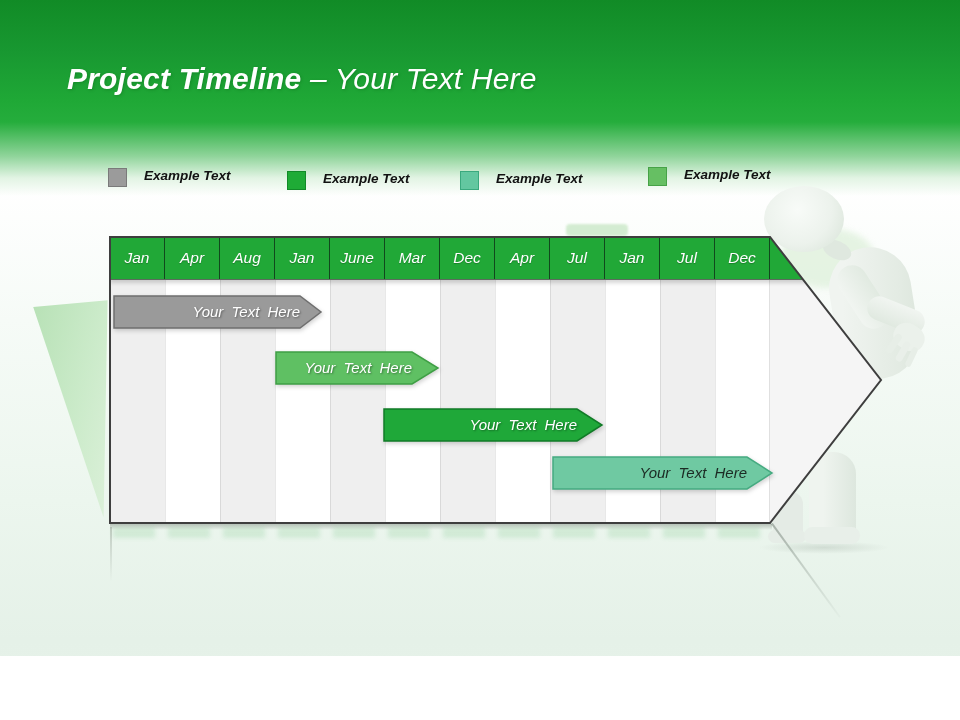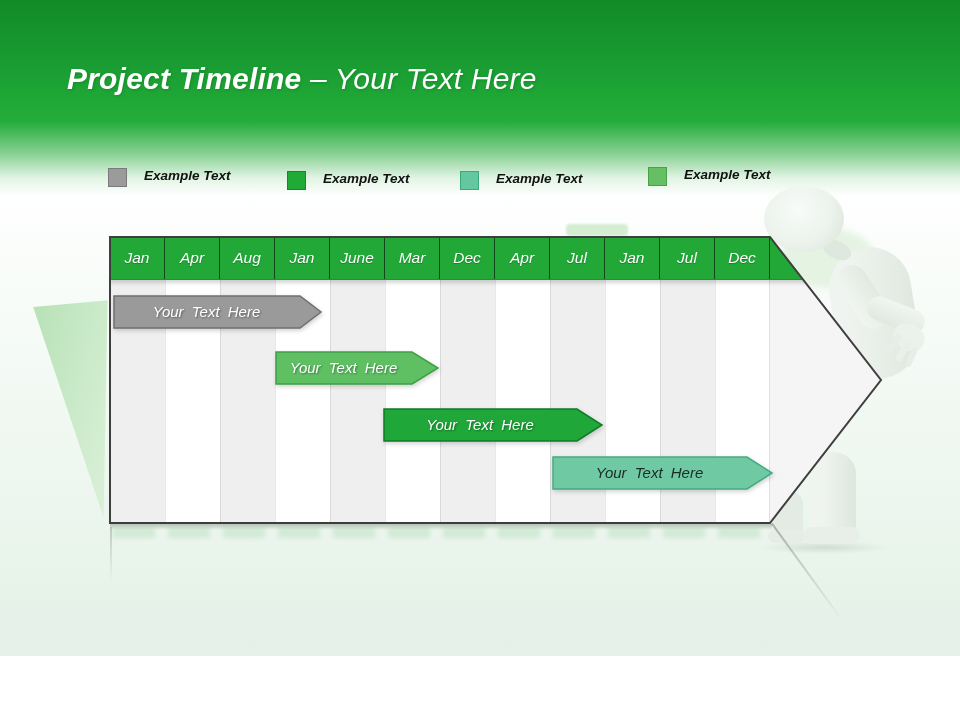--- a/index.html
+++ b/index.html
@@ -105,21 +105,21 @@
   .stripes{position:absolute;left:0;top:43px;width:661px;bottom:0;}
   .stripe{position:absolute;top:0;bottom:0;width:55px;box-sizing:border-box;border-left:1px solid rgba(0,0,0,.09);}
   .stripe.odd{background:#efefef;}
   .stripe.even{background:#ffffff;}
   .stripe.last{border-right:1.5px solid rgba(0,0,0,.12);}
   .arrow-outline{position:absolute;inset:0;z-index:7;pointer-events:none;}
   
   .bar{position:absolute;z-index:8;}
   .bar svg{display:block;filter:drop-shadow(1px 2px 2px rgba(0,0,0,.18));}
   .bar .bar-label{
-    position:absolute;left:0;top:0;height:34px;line-height:34px;text-align:center;
+    position:absolute;left:0;top:0;height:34px;line-height:34px;text-align:right;
     font-size:15px;word-spacing:4px;white-space:nowrap;
   }
   .bar .light{color:#fff;text-shadow:1px 1px 2px rgba(0,0,0,.38);}
   .bar .dark{color:#1c2b24;}
 </style>
 </head>
 <body>
 
 <div id="slide">
 

